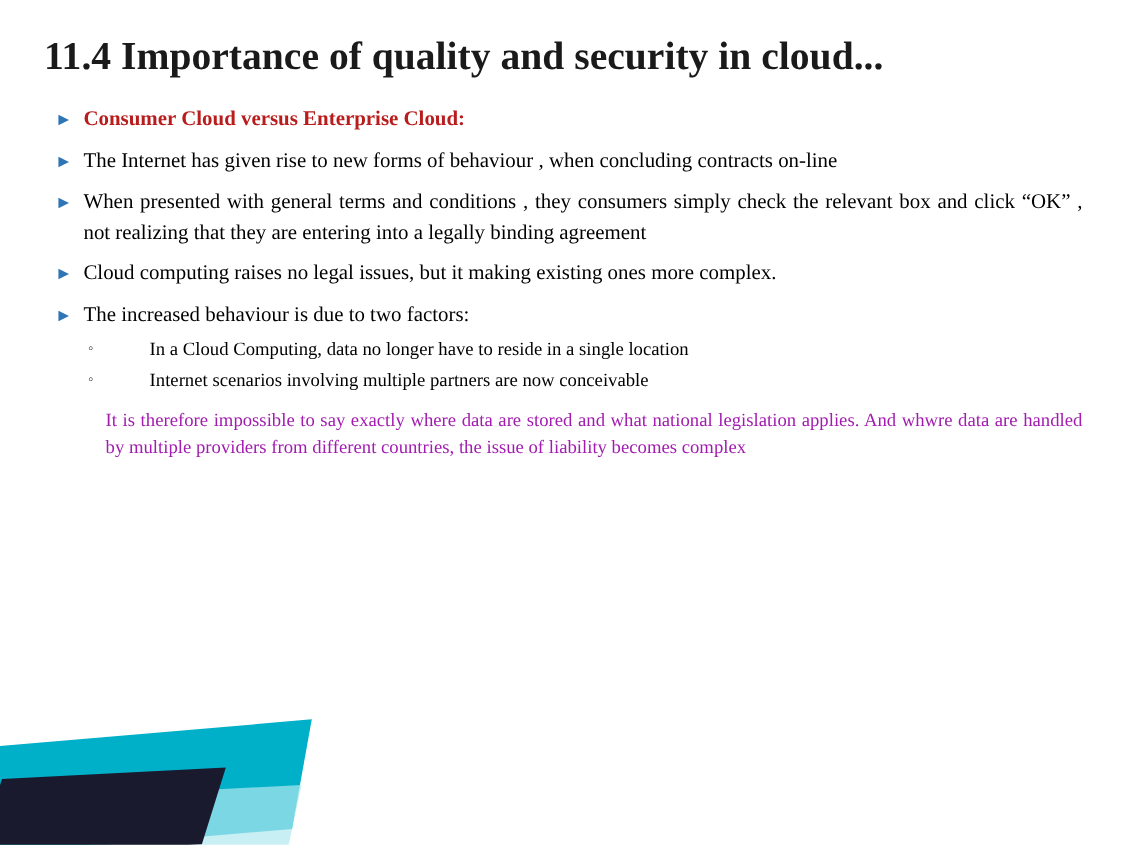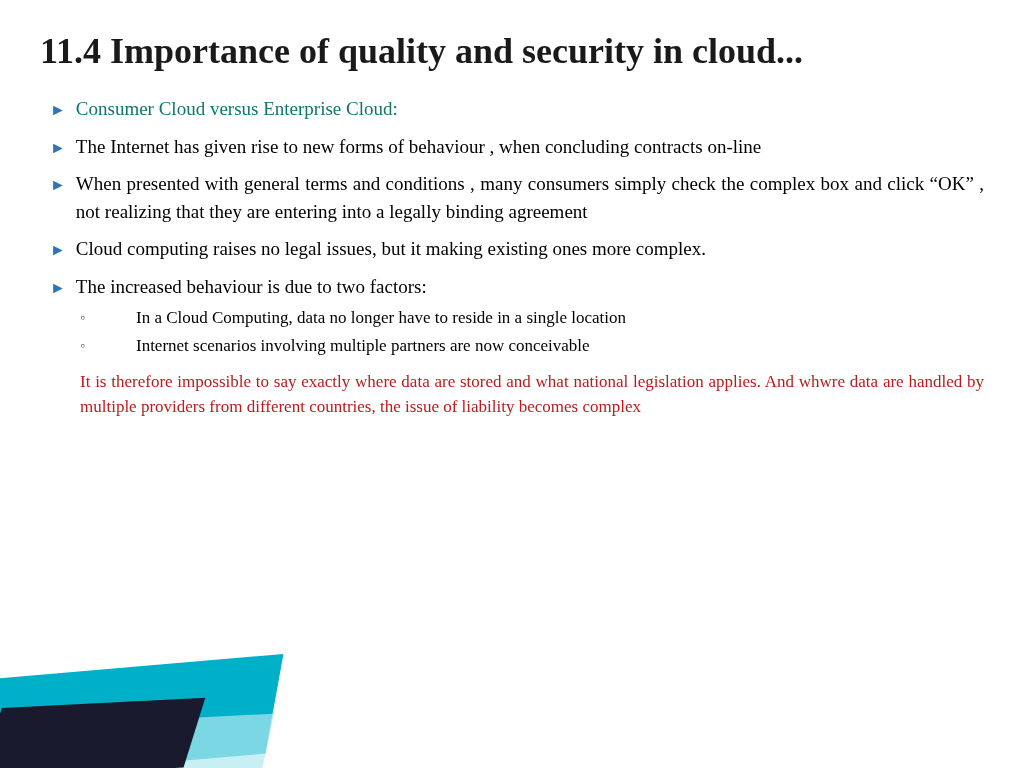--- a/index.html
+++ b/index.html
@@ -56,22 +56,22 @@
       margin-right: 10px;
       margin-top: 3px;
       flex-shrink: 0;
     }
 
     .bullet-text {
       flex: 1;
     }
 
     .highlight-bold {
-      font-weight: normal;
-      color: #0f766e;
+      font-weight: bold;
+      color: #b91c1c;
     }
 
     .sub-list {
       list-style: none;
       padding: 0;
       margin: 6px 0 4px 30px;
     }
 
     .sub-item {
       display: flex;
@@ -89,24 +89,24 @@
       flex-shrink: 0;
       font-size: 14px;
     }
 
     .sub-text {
       flex: 1;
       margin-left: 41px;
     }
 
     .continuation-text {
-      margin-left: 30px;
+      margin-left: 46px;
       font-size: 17px;
       line-height: 1.45;
-      color: #b91c1c;
+      color: #a21caf;
       text-align: justify;
       margin-top: 4px;
     }
 
     
     .bottom-decoration {
       position: absolute;
       bottom: 0;
       left: 0;
       width: 300px;
@@ -165,21 +165,21 @@
         </span>
       </li>
 
       <li class="bullet-item">
         <span class="bullet-arrow">►</span>
         <span class="bullet-text">The Internet has given rise to new forms of behaviour , when concluding contracts on-line</span>
       </li>
 
       <li class="bullet-item">
         <span class="bullet-arrow">►</span>
-        <span class="bullet-text">When presented with general terms and conditions , many consumers simply check the complex box and click “OK” , not realizing that they are entering into a legally binding agreement</span>
+        <span class="bullet-text">When presented with general terms and conditions , they consumers simply check the relevant box and click “OK” , not realizing that they are entering into a legally binding agreement</span>
       </li>
 
       <li class="bullet-item">
         <span class="bullet-arrow">►</span>
         <span class="bullet-text">Cloud computing raises no legal issues, but it making existing ones more complex.</span>
       </li>
 
       <li class="bullet-item" style="flex-direction: column; align-items: flex-start;">
         <div style="display:flex; align-items: flex-start; width:100%;">
           <span class="bullet-arrow">►</span>

